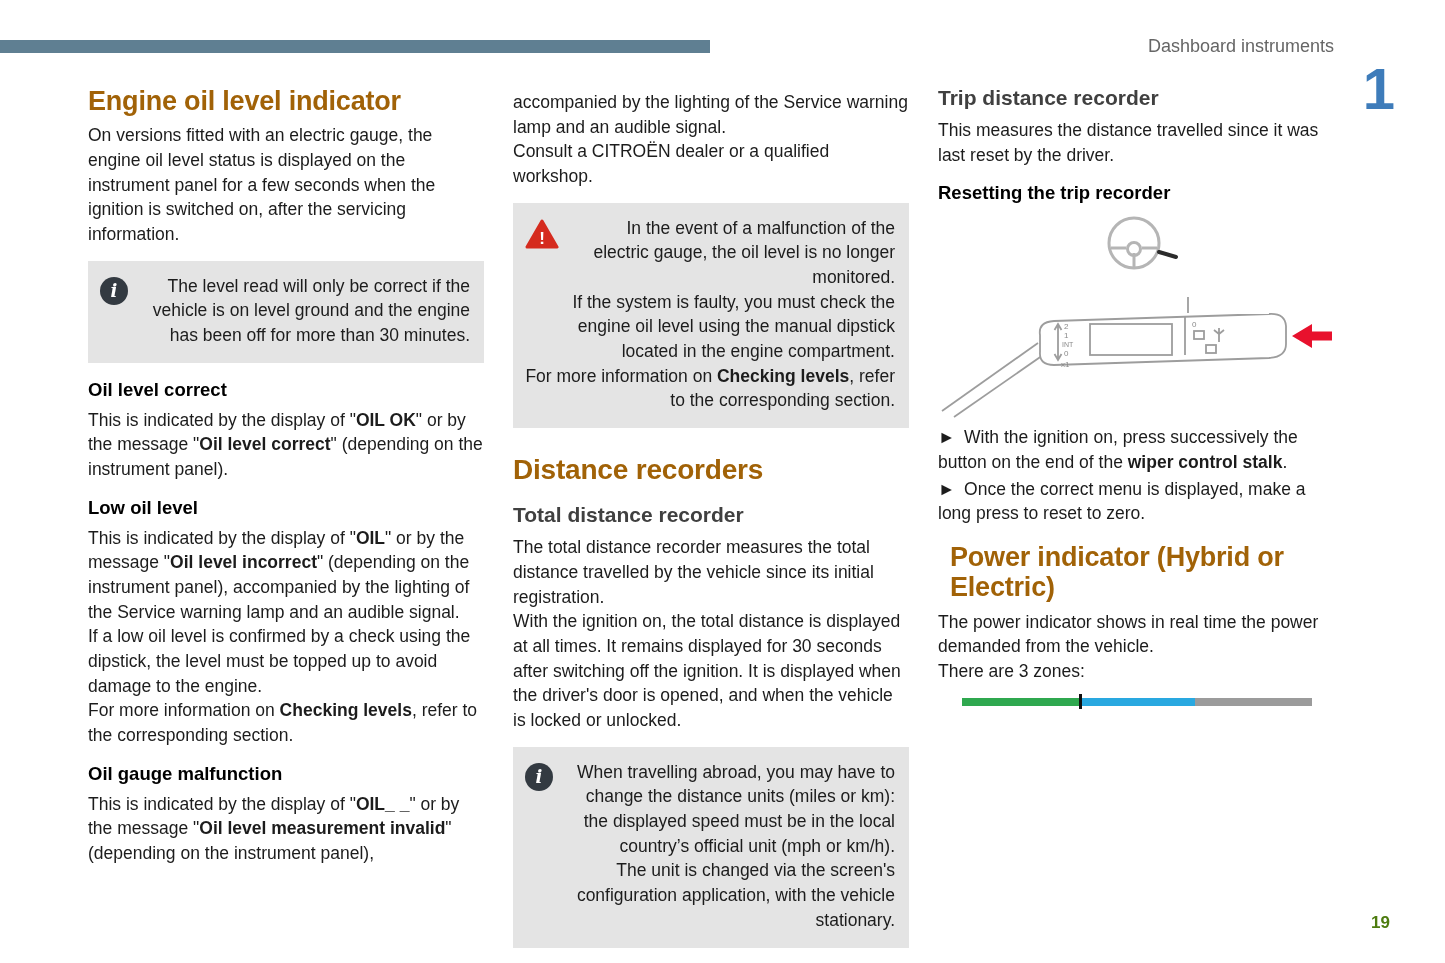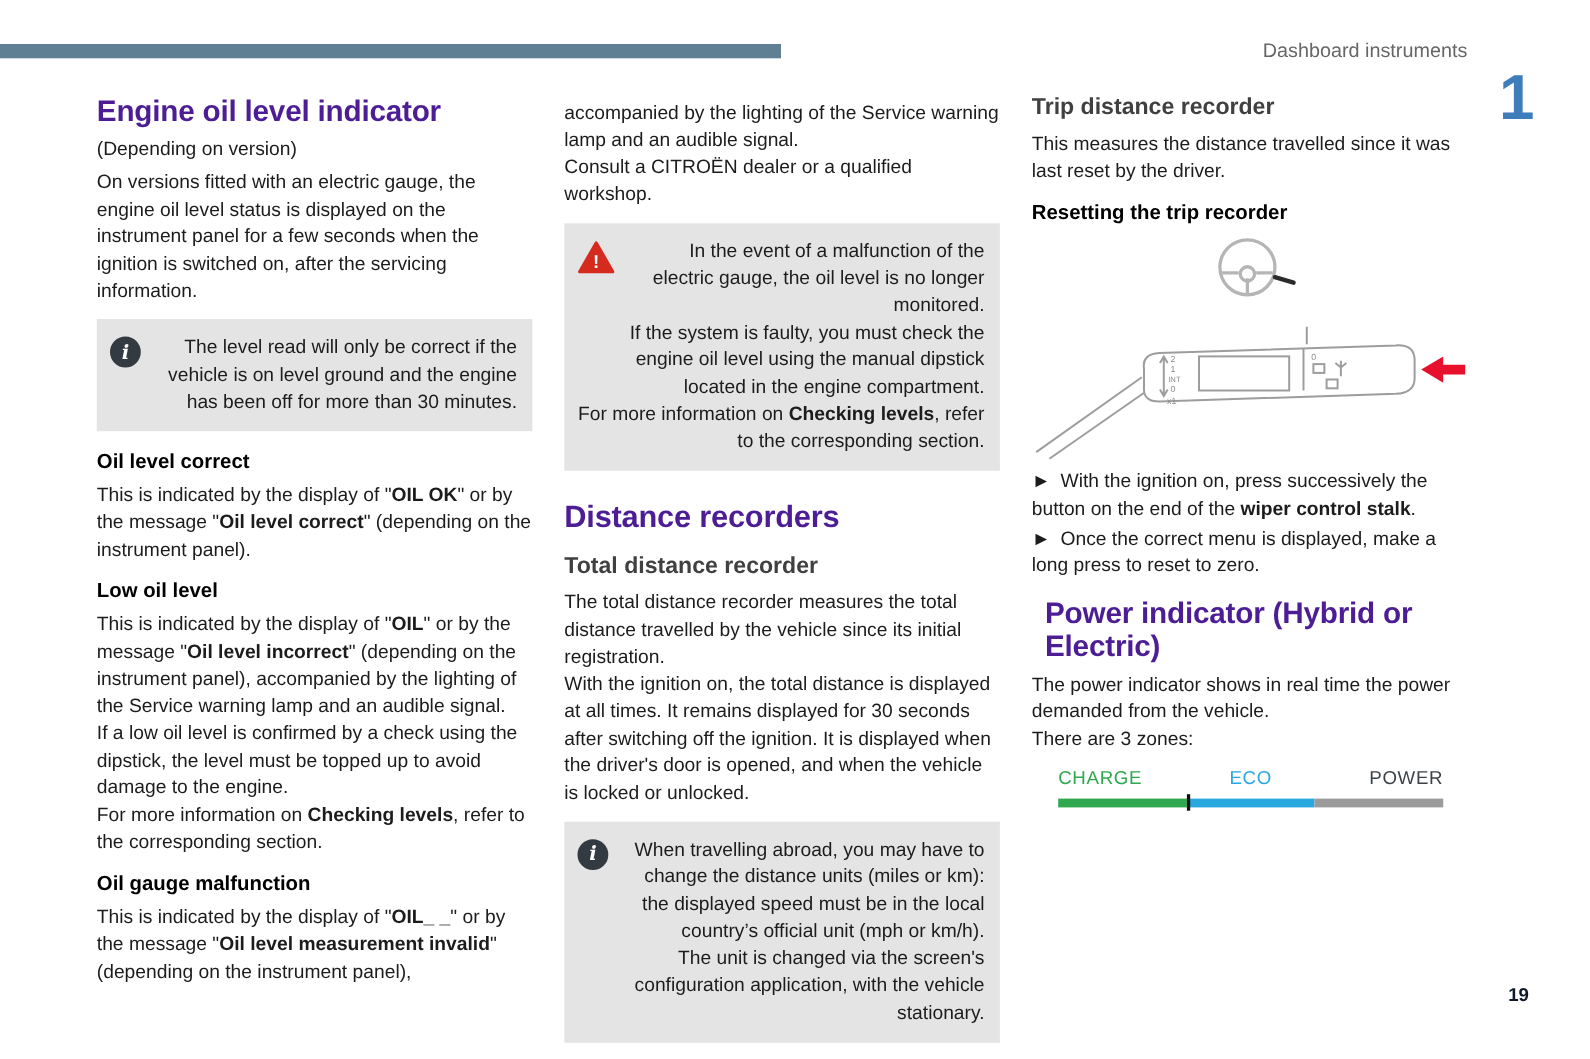--- a/index.html
+++ b/index.html
@@ -3,29 +3,29 @@
 <meta charset="utf-8">
 <style>
   * { margin:0; padding:0; box-sizing:border-box; }
   html,body { width:1445px; height:963px; }
   body { font-family:"Liberation Sans", sans-serif; background:#ffffff; color:#1c1c1c; }
   .page { position:relative; width:1445px; height:963px; background:#fff; overflow:hidden; }
 
   .top-bar { position:absolute; left:0; top:40px; width:710px; height:13px; background:#5f7f92; }
   .header-title { position:absolute; top:36px; right:111px; font-size:18px; color:#666; }
   .chapter-num { position:absolute; top:60px; right:50px; font-size:58px; font-weight:bold; line-height:1; color:#3e7cba; }
-  .page-num { position:absolute; bottom:48px; right:55px; font-size:17px; font-weight:bold; color:#0f172a; }
+  .page-num { position:absolute; bottom:30px; right:55px; font-size:17px; font-weight:bold; color:#4d7c0f; }
 
   .col { position:absolute; top:86px; }
   .col1 { left:88px;  width:396px; }
   .col2 { left:513px; width:396px; top:90px; }
   .col3 { left:938px; width:396px; }
 
   p { font-size:17.5px; line-height:1.41; color:#1c1c1c; }
-  .h-xl { font-size:27px; line-height:1.12; font-weight:bold; color:#4c1d95; letter-spacing:-0.2px; margin:0 0 7px; }
+  .h-xl { font-size:27px; line-height:1.12; font-weight:bold; color:#a16207; letter-spacing:-0.2px; margin:0 0 7px; }
   .h-lg { font-size:21px; font-weight:bold; color:#404040; margin:18px 0 8px; }
   .h-md { font-size:18.5px; font-weight:bold; color:#000; margin:15px 0 7px; }
   .sub  { margin:0 0 5px; }
 
   .note-box { background:#e4e4e4; margin:14px 0 16px; padding:13px 14px 15px 12px; overflow:hidden; }
   .note-box p { margin:0;text-align:right; }
   .icon-float { float:left; width:30px; height:52px; margin:3px 13px 0 0; }
   .warn-float { float:left; width:36px; height:52px; margin:3px 10px 0 0; }
   .info-circle { width:28px; height:28px; border-radius:50%; background:#333a41; color:#fff;
                  display:flex; align-items:center; justify-content:center;
@@ -52,21 +52,20 @@
 
 <div class="page">
 
   <div class="top-bar" style="background-color: rgb(95, 127, 146);"></div>
   <div class="header-title">Dashboard instruments</div>
   <div class="chapter-num" style="color: rgb(62, 124, 186);">1</div>
   <div class="page-num">19</div>
 
   <div class="col col1">
     <div class="h-xl">Engine oil level indicator</div>
-    <p class="sub">(Depending on version)</p>
     <p>On versions fitted with an electric gauge, the engine oil level status is displayed on the instrument panel for a few seconds when the ignition is switched on, after the servicing information.</p>
 
     <div class="note-box">
       <span class="icon-float">
         <span class="info-circle" style="background-color: rgb(51, 58, 65);">i</span>
       </span>
       <p>The level read will only be correct if the vehicle is on level ground and the engine has been off for more than 30 minutes.</p>
     </div>
 
     <div class="h-md">Oil level correct</div>
@@ -151,25 +150,20 @@
     </svg>
 
     <p class="bullet-p"><span>► </span><span>With the ignition on, press successively the button on the end of the </span><strong>wiper control stalk</strong><span>.</span></p>
     <p class="bullet-p"><span>► </span><span>Once the correct menu is displayed, make a long press to reset to zero.</span></p>
 
     <div class="h-xl" style="margin-top:16px;margin-left:12px;">Power indicator (Hybrid or Electric)</div>
     <p>The power indicator shows in real time the power demanded from the vehicle.</p>
     <p>There are 3 zones:</p>
 
     <div class="power-indicator">
-      <div class="power-labels">
-        <span style="color: rgb(47, 168, 79);">CHARGE</span>
-        <span style="color: rgb(41, 168, 224);">ECO</span>
-        <span style="color: rgb(60, 66, 72);">POWER</span>
-      </div>
       <div class="power-bar">
         <div class="seg" style="background-color: rgb(47, 168, 79);"></div>
         <div class="seg" style="background-color: rgb(41, 168, 224);"></div>
         <div class="seg" style="background-color: rgb(155, 155, 155);"></div>
         <div class="tick"></div>
       </div>
     </div>
   </div>
 
 </div>

